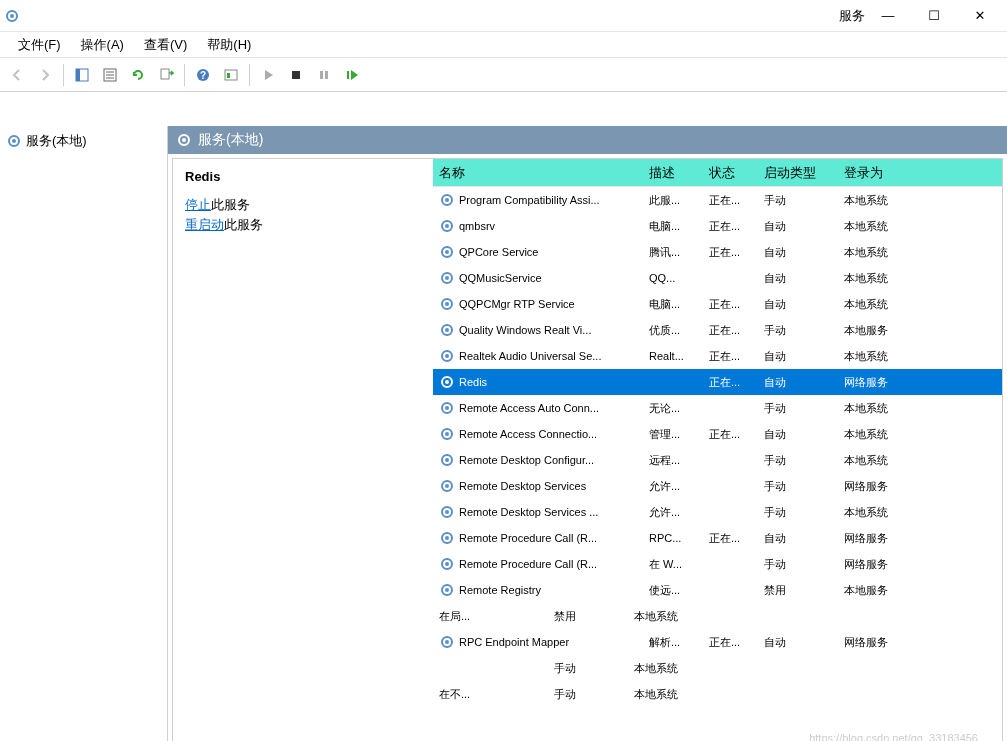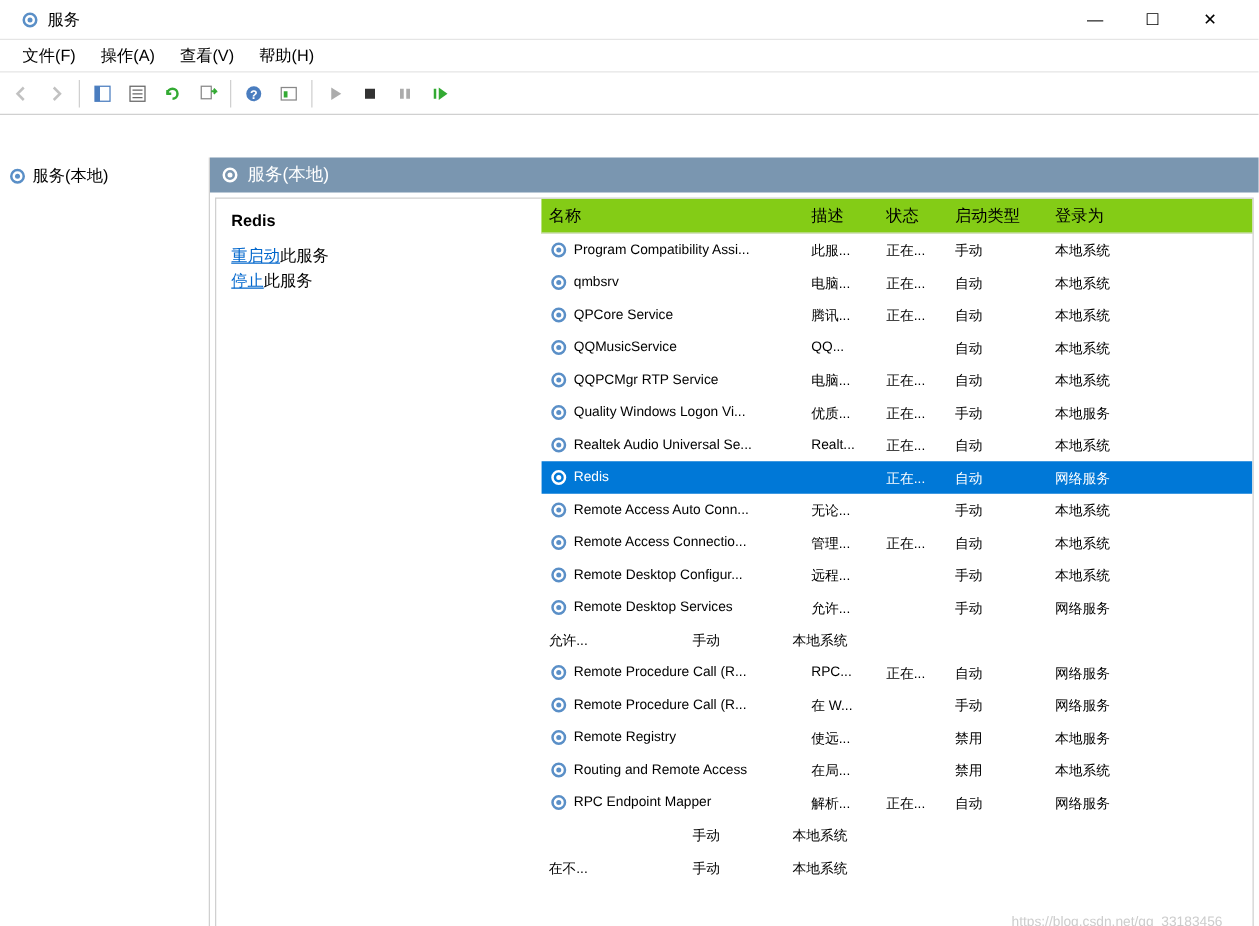--- a/index.html
+++ b/index.html
@@ -1,18 +1,18 @@
 <!DOCTYPE html>
 <html><head>
 <meta charset="utf-8">
 <style>
 * { box-sizing: border-box; margin: 0; padding: 0; font-family: "Microsoft YaHei", "Segoe UI", sans-serif; }
 body { background: #fff; width: 1007px; height: 741px; overflow: hidden; font-size: 13px; }
 
-.title-bar { height: 32px; display: flex; align-items: center; padding: 0 16px; border-bottom: 1px solid #e5e5e5; }
+.title-bar { height: 32px; display: flex; align-items: center; padding: 0 4px; border-bottom: 1px solid #e5e5e5; text-align: right; }
 .title-bar .icon { width: 16px; height: 16px; margin-right: 6px; }
 .title-bar .title { flex: 1; font-size: 13px; }
 .win-controls { display: flex; }
 .win-controls .wc { width: 46px; height: 32px; display: flex; align-items: center; justify-content: center; cursor: default; font-size: 13px; }
 
 .menu-bar { height: 26px; display: flex; align-items: center; padding: 0 8px; border-bottom: 1px solid #e5e5e5; font-size: 13px; }
 .menu-bar .mitem { padding: 2px 10px; cursor: default; }
 
 .tool-bar { height: 34px; display: flex; align-items: center; padding: 0 4px; border-bottom: 1px solid #d0d0d0; gap: 2px; }
 .tool-bar .tbtn { width: 26px; height: 26px; display: flex; align-items: center; justify-content: center; border: 1px solid transparent; cursor: default; }
@@ -26,21 +26,21 @@
 .right-pane { flex: 1; display: flex; flex-direction: column; background: #fff; }
 .pane-header { height: 28px; background: #7a96b0; color: #fff; display: flex; align-items: center; padding: 0 8px; gap: 6px; font-size: 14px; }
 
 .content-area { flex: 1; display: flex; border: 1px solid #d0d0d0; margin: 4px; position: relative; }
 .detail-panel { width: 260px; padding: 10px 12px; font-size: 13px; }
 .detail-panel .svc-name { font-weight: bold; margin-bottom: 12px; }
 .detail-panel .link { color: #0066cc; text-decoration: underline; cursor: pointer; }
 .detail-panel .action-line { margin: 2px 0; }
 
 .list-panel { flex: 1; display: flex; flex-direction: column; overflow: hidden; position: relative; }
-.list-header { display: flex; border-bottom: 1px solid #e5e5e5; height: 28px; align-items: center; background: #84cc16; font-size: 13px; }
+.list-header { display: flex; border-bottom: 1px solid #e5e5e5; height: 28px; align-items: center; background: #5eead4; font-size: 13px; }
 .list-header .col { padding: 4px 6px; border-right: 1px solid transparent; }
 .list-body { flex: 1; overflow-y: scroll; overflow-x: hidden; }
 .row { display: flex; align-items: center; height: 26px; font-size: 11px; cursor: default; }
 .row .cell { padding: 2px 6px; white-space: nowrap; overflow: hidden; text-overflow: ellipsis; }
 .row .name-cell { display: flex; align-items: center; gap: 4px; }
 .row.selected { background: #0078d7; color: #fff; }
 
 .col-name { width: 210px; }
 .col-desc { width: 60px; }
 .col-status { width: 55px; }
@@ -174,24 +174,24 @@
           <circle cx="8" cy="8" r="5" fill="none" stroke="#fff" stroke-width="2"></circle>
           <circle cx="8" cy="8" r="2" fill="#fff"></circle>
         </svg>
       <span>服务(本地)</span>
     </div>
 
     <div class="content-area">
       <div class="detail-panel">
         <div class="svc-name">Redis</div>
         <div class="action-line">
-          <span class="link">重启动</span><span>此服务</span>
+          <span class="link">停止</span><span>此服务</span>
         </div>
         <div class="action-line">
-          <span class="link">停止</span><span>此服务</span>
+          <span class="link">重启动</span><span>此服务</span>
         </div>
       </div>
 
       <div class="list-panel">
         <div class="list-header">
           <div class="col col-name">名称</div>
           <div class="col col-desc">描述</div>
           <div class="col col-status">状态</div>
           <div class="col col-start">启动类型</div>
           <div class="col col-logon">登录为</div>
@@ -261,21 +261,21 @@
               <div class="cell col-status">正在...</div>
               <div class="cell col-start">自动</div>
               <div class="cell col-logon">本地系统</div>
             </div>
             <div class="row">
               <div class="cell col-name name-cell">
                 <svg class="gear-icon" width="16" height="16" viewBox="0 0 16 16">
                   <circle cx="8" cy="8" r="5" fill="none" stroke="#5a8fc7" stroke-width="2"></circle>
                   <circle cx="8" cy="8" r="2" fill="#5a8fc7"></circle>
                 </svg>
-                <span>Quality Windows Logon Vi...</span>
+                <span>Quality Windows Realt Vi...</span>
               </div>
               <div class="cell col-desc">优质...</div>
               <div class="cell col-status">正在...</div>
               <div class="cell col-start">手动</div>
               <div class="cell col-logon">本地服务</div>
             </div>
             <div class="row">
               <div class="cell col-name name-cell">
                 <svg class="gear-icon" width="16" height="16" viewBox="0 0 16 16">
                   <circle cx="8" cy="8" r="5" fill="none" stroke="#5a8fc7" stroke-width="2"></circle>
@@ -347,20 +347,27 @@
                   <circle cx="8" cy="8" r="2" fill="#5a8fc7"></circle>
                 </svg>
                 <span>Remote Desktop Services</span>
               </div>
               <div class="cell col-desc">允许...</div>
               <div class="cell col-status"></div>
               <div class="cell col-start">手动</div>
               <div class="cell col-logon">网络服务</div>
             </div>
             <div class="row">
+              <div class="cell col-name name-cell">
+                <svg class="gear-icon" width="16" height="16" viewBox="0 0 16 16">
+                  <circle cx="8" cy="8" r="5" fill="none" stroke="#5a8fc7" stroke-width="2"></circle>
+                  <circle cx="8" cy="8" r="2" fill="#5a8fc7"></circle>
+                </svg>
+                <span>Remote Desktop Services ...</span>
+              </div>
               <div class="cell col-desc">允许...</div>
               <div class="cell col-status"></div>
               <div class="cell col-start">手动</div>
               <div class="cell col-logon">本地系统</div>
             </div>
             <div class="row">
               <div class="cell col-name name-cell">
                 <svg class="gear-icon" width="16" height="16" viewBox="0 0 16 16">
                   <circle cx="8" cy="8" r="5" fill="none" stroke="#5a8fc7" stroke-width="2"></circle>
                   <circle cx="8" cy="8" r="2" fill="#5a8fc7"></circle>
@@ -392,27 +399,20 @@
                   <circle cx="8" cy="8" r="2" fill="#5a8fc7"></circle>
                 </svg>
                 <span>Remote Registry</span>
               </div>
               <div class="cell col-desc">使远...</div>
               <div class="cell col-status"></div>
               <div class="cell col-start">禁用</div>
               <div class="cell col-logon">本地服务</div>
             </div>
             <div class="row">
-              <div class="cell col-name name-cell">
-                <svg class="gear-icon" width="16" height="16" viewBox="0 0 16 16">
-                  <circle cx="8" cy="8" r="5" fill="none" stroke="#5a8fc7" stroke-width="2"></circle>
-                  <circle cx="8" cy="8" r="2" fill="#5a8fc7"></circle>
-                </svg>
-                <span>Routing and Remote Access</span>
-              </div>
               <div class="cell col-desc">在局...</div>
               <div class="cell col-status"></div>
               <div class="cell col-start">禁用</div>
               <div class="cell col-logon">本地系统</div>
             </div>
             <div class="row">
               <div class="cell col-name name-cell">
                 <svg class="gear-icon" width="16" height="16" viewBox="0 0 16 16">
                   <circle cx="8" cy="8" r="5" fill="none" stroke="#5a8fc7" stroke-width="2"></circle>
                   <circle cx="8" cy="8" r="2" fill="#5a8fc7"></circle>

